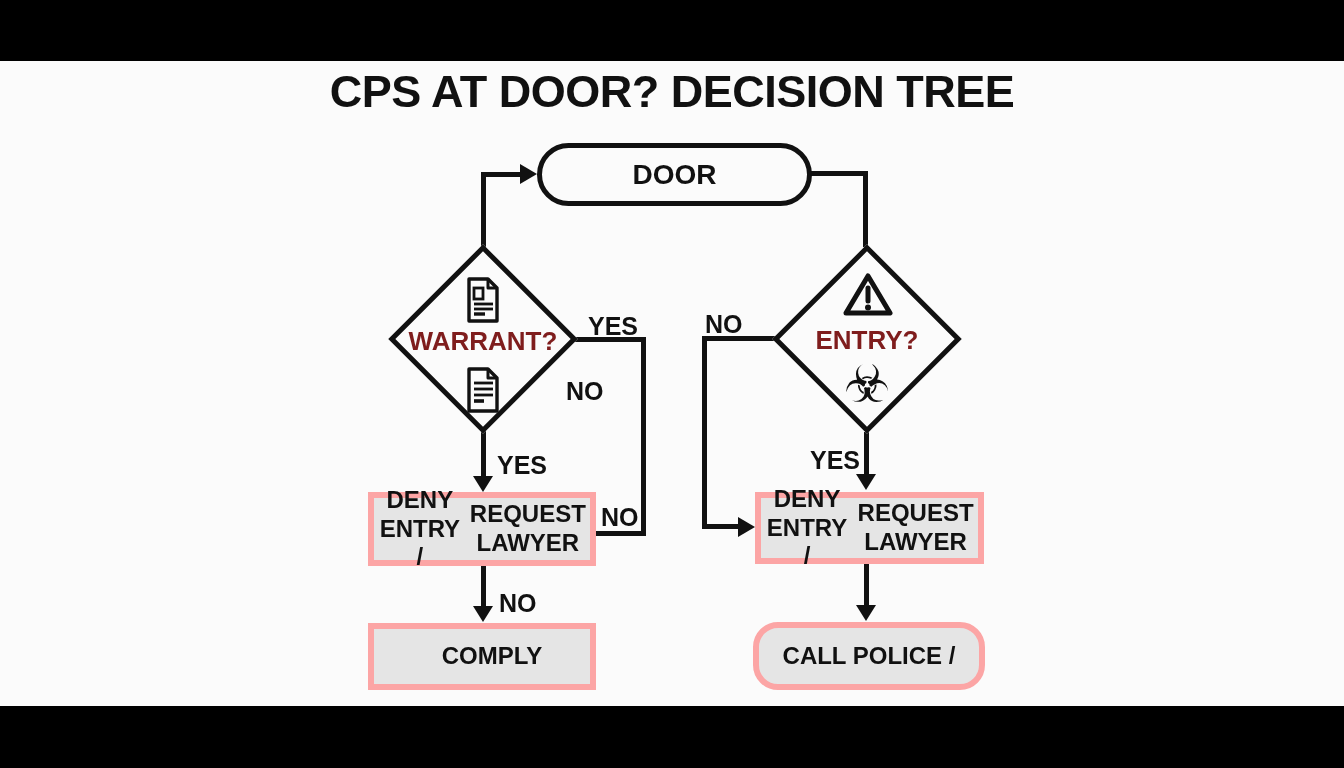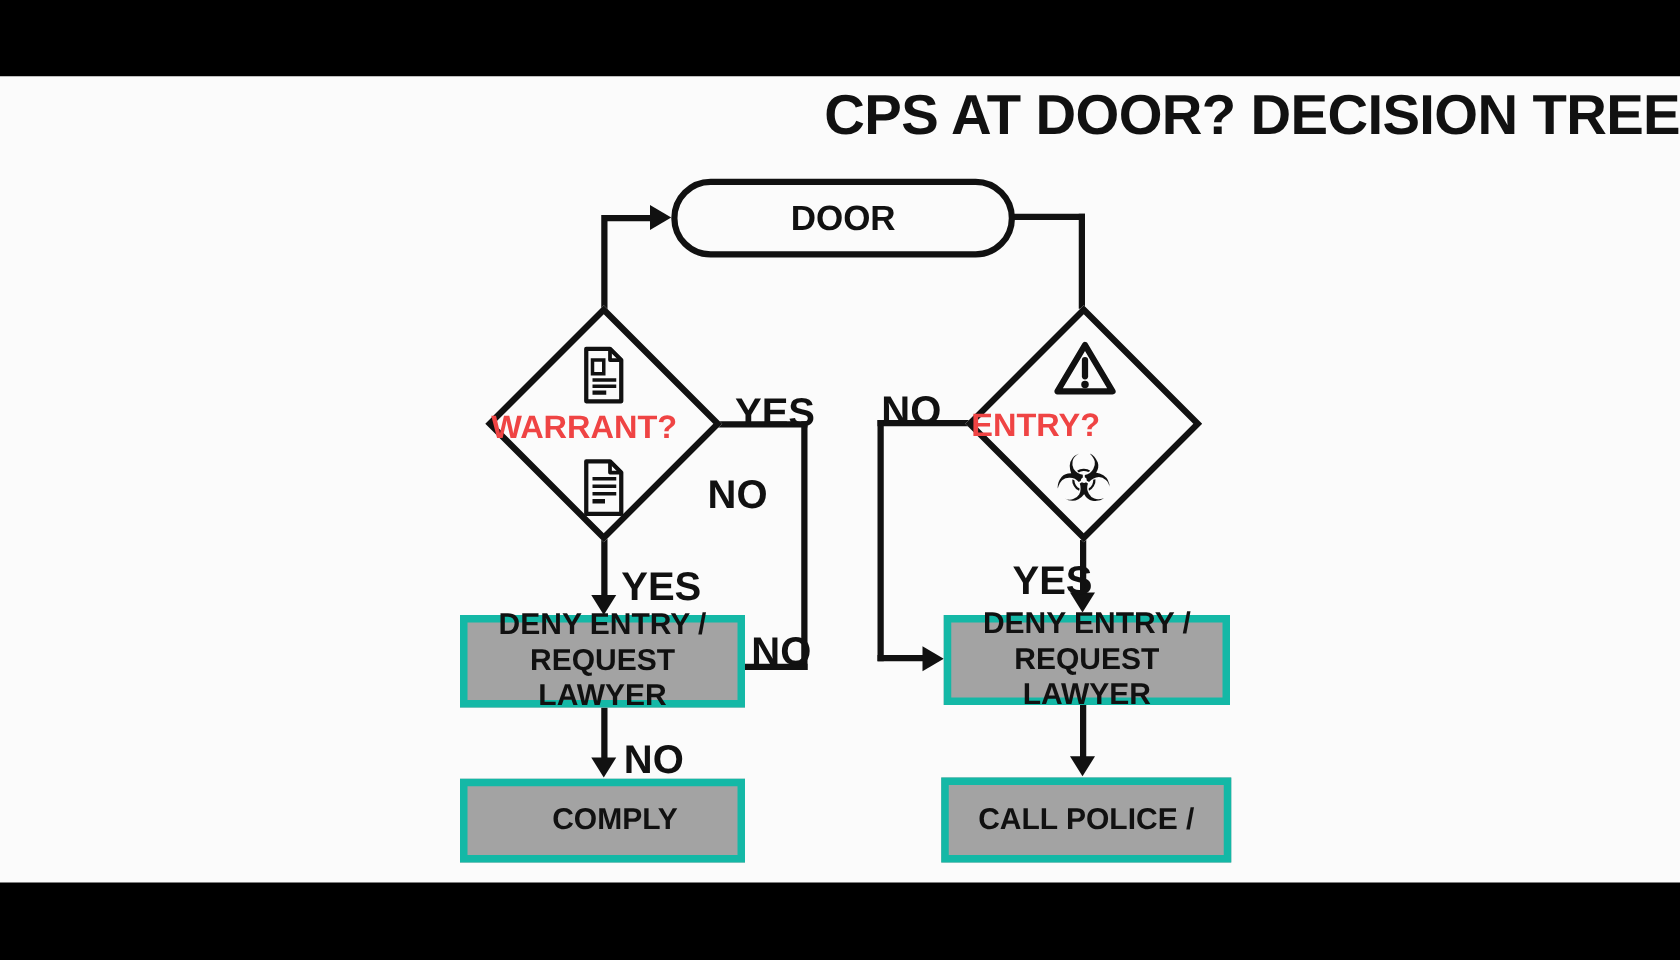--- a/index.html
+++ b/index.html
@@ -7,51 +7,51 @@
     width:1344px;height:768px;overflow:hidden;
     font-family:"Liberation Sans","DejaVu Sans",sans-serif;
     background:#fbfbfb;
   }
   .stage{position:relative;width:1344px;height:768px;background:#fbfbfb;}
   .bar{position:absolute;left:0;width:1344px;background:#000;}
   .bar.top{top:0;height:61px;}
   .bar.bottom{top:706px;height:62px;}
   .title{
     position:absolute;top:66px;left:0;width:1344px;
-    text-align:right;font-size:45px;font-weight:700;color:#111;
+    text-align:center;font-size:45px;font-weight:700;color:#111;
     letter-spacing:-0.5px;
   }
   
   .line{position:absolute;background:#111;}
   
   .arrow{position:absolute;width:0;height:0;}
   .arrow.right{border-top:10px solid transparent;border-bottom:10px solid transparent;border-left:17px solid #111;}
   .arrow.down{border-left:10px solid transparent;border-right:10px solid transparent;border-top:16px solid #111;}
   
   .knock{
     position:absolute;left:537px;top:143px;width:275px;height:63px;
     box-sizing:border-box;border:5px solid #111;border-radius:32px;
     background:#fbfbfb;display:flex;align-items:center;justify-content:center;
     font-size:28px;font-weight:700;color:#111;
   }
   .diamond{
     position:absolute;width:134px;height:134px;box-sizing:border-box;
     border:5px solid #111;background:#fbfbfb;transform:rotate(45deg);
   }
   .diamond-label{
-    position:absolute;width:180px;text-align:left;
-    font-size:26px;font-weight:700;color:#ef4444;
+    position:absolute;width:180px;text-align:center;
+    font-size:26px;font-weight:700;color:#7f1d1d;
   }
   .box{
-    position:absolute;box-sizing:border-box;border:6px solid #14b8a6;background:#a3a3a3;
-    display:flex;flex-direction:column;align-items:center;justify-content:center;
+    position:absolute;box-sizing:border-box;border:6px solid #fca5a5;background:#e5e5e5;
+    display:flex;flex-direction:row;align-items:center;justify-content:center;
     font-size:24px;font-weight:700;color:#111;text-align:center;line-height:1.2;
   }
   .edge-label{
-    position:absolute;font-size:32px;font-weight:700;color:#111;white-space:nowrap;
+    position:absolute;font-size:25px;font-weight:700;color:#111;white-space:nowrap;
   }
   .icon{position:absolute;}
   .biohazard{
     font-family:"DejaVu Sans",sans-serif;font-size:52px;line-height:56px;
     color:#111;text-align:center;width:64px;font-weight:700;
   }
 </style>
 </head>
 <body>
 
@@ -129,21 +129,21 @@
 
   <div class="box" style="left:368px;top:623px;width:228px;height:67px;padding-left:20px;">
     <span>COMPLY</span>
   </div>
 
   <div class="box" style="left:755px;top:492px;width:229px;height:72px;">
     <span>DENY ENTRY /</span>
     <span>REQUEST LAWYER</span>
   </div>
 
-  <div class="box" style="left:753px;top:622px;width:232px;height:68px;">
+  <div class="box" style="left:753px;top:622px;width:232px;height:68px;border-radius:25px;">
     <span>CALL POLICE /</span>
   </div>
 
   <div class="edge-label" style="left:588px;top:312px;">YES</div>
   <div class="edge-label" style="left:566px;top:377px;">NO</div>
   <div class="edge-label" style="left:601px;top:503px;">NO</div>
   <div class="edge-label" style="left:497px;top:451px;">YES</div>
   <div class="edge-label" style="left:499px;top:589px;">NO</div>
   <div class="edge-label" style="left:705px;top:310px;">NO</div>
   <div class="edge-label" style="left:810px;top:446px;">YES</div>

